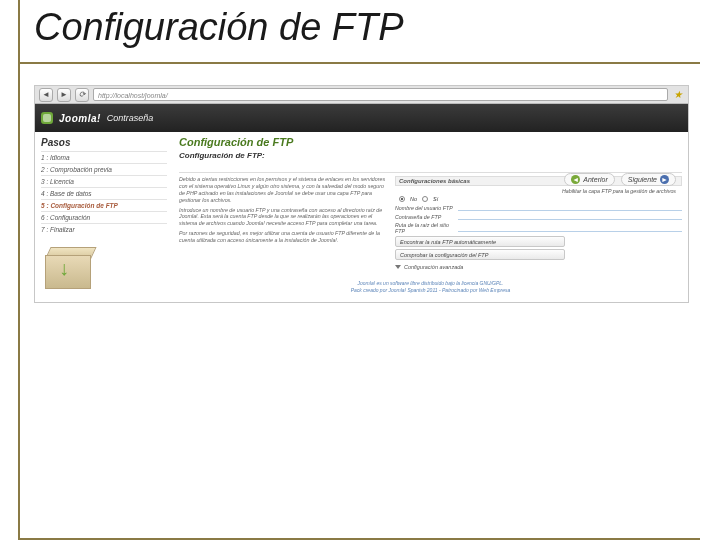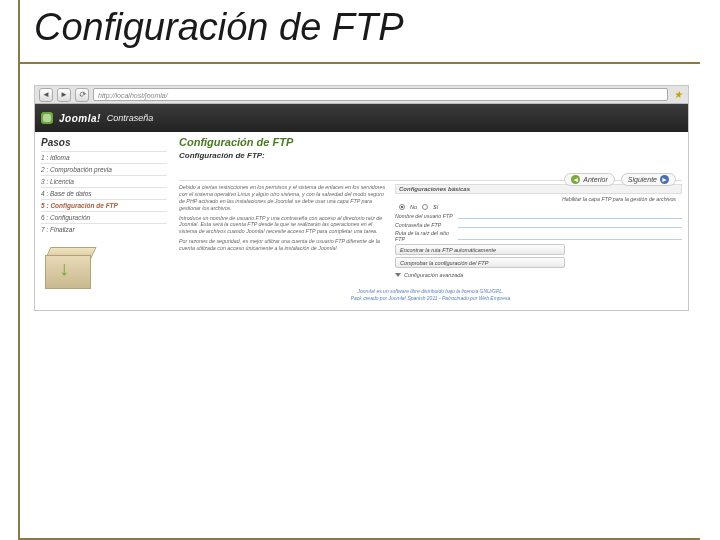--- a/index.html
+++ b/index.html
@@ -33,21 +33,21 @@
   .box-arrow { position: absolute; left: 18px; top: 14px; color: #6fa83a; font-size: 20px; font-weight: bold; }
 
   .main { flex: 1; padding: 4px 6px 8px 6px; }
   .maintitle { font-size: 11px; font-weight: bold; color: #4a7a1f; }
   .navrow { position: absolute; right: 12px; top: 41px; display: flex; gap: 6px; }
   .navbtn { display: flex; align-items: center; gap: 3px; font-size: 7px; color: #444; background: #f9f9f9; border: 1px solid #ccc; border-radius: 7px; padding: 1px 6px; }
   .navbtn .arr { width: 9px; height: 9px; border-radius: 50%; display: flex; align-items: center; justify-content: center; font-size: 7px; color: #fff; }
   .arr.prev { background: #7aa93a; }
   .arr.next { background: #4b6fae; }
 
-  .subtitle { font-size: 8px; font-weight: bold; color: #333; margin-top: 3px; border-bottom: 1px solid #ddd; padding-bottom: 20px; }
+  .subtitle { font-size: 8px; font-weight: bold; color: #333; margin-top: 3px; border-bottom: 1px solid #ddd; padding-bottom: 12px; }
   .twocol { display: flex; gap: 6px; margin-top: 3px; }
   .descr { flex: 0 0 210px; font-size: 5.3px; color: #666; line-height: 1.3; }
   .descr p { margin-bottom: 3px; }
 
   .formcol { flex: 1; font-size: 5.5px; }
   .sect-head { background: #f2f2f2; border: 1px solid #ddd; padding: 1px 3px; font-weight: bold; color: #555; font-size: 6px; }
   .formrow { display: flex; align-items: center; margin: 2px 0; gap: 3px; }
   .formrow .lbl { flex: 0 0 60px; color: #555; font-size: 5.3px; }
   .formrow .inp { flex: 1; height: 7px; border-bottom: 1px solid #b8d0e8; }
   .radio { width: 6px; height: 6px; border: 1px solid #888; border-radius: 50%; display: inline-block; margin: 0 2px; vertical-align: middle; }

